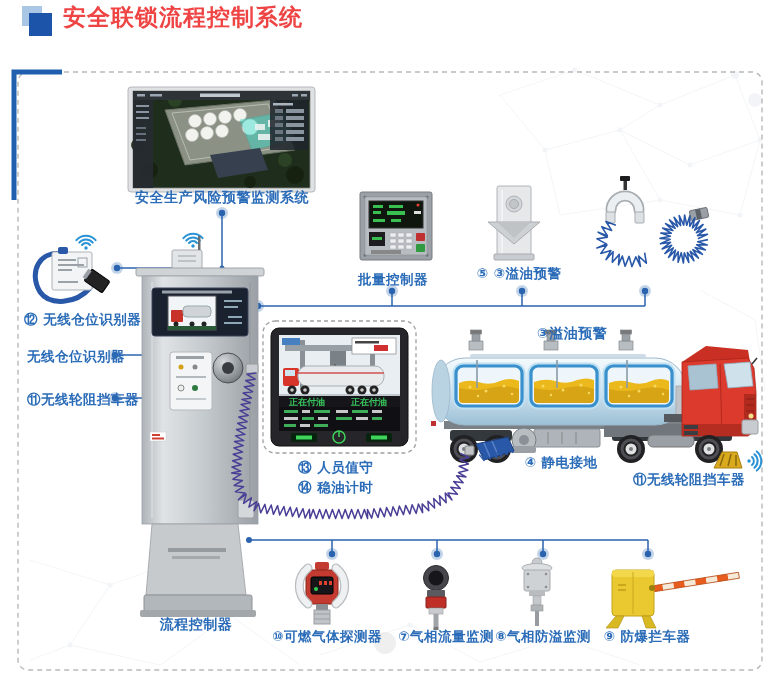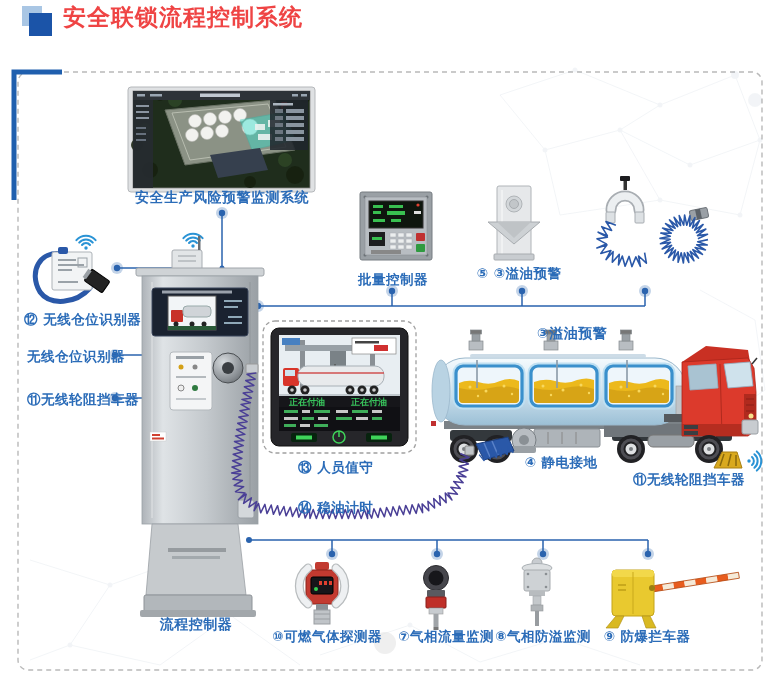--- a/index.html
+++ b/index.html
@@ -567,21 +567,21 @@
 <div class="lbl big c" style="left:222px;top:189px">安全生产风险预警监测系统</div>
 <div class="lbl c" style="left:393px;top:271px">批量控制器</div>
 <div class="lbl c" style="left:519px;top:265px">⑤ ③溢油预警</div>
 <div class="lbl" style="left:24px;top:311px">⑫ 无线仓位识别器</div>
 <div class="lbl" style="left:27px;top:348px">无线仓位识别器</div>
 <div class="lbl" style="left:27px;top:391px">⑪无线轮阻挡车器</div>
 <div class="lbl big c" style="left:572px;top:325px">③溢油预警</div>
 <div class="lbl c" style="left:561px;top:454px">④ 静电接地</div>
 <div class="lbl c" style="left:689px;top:471px">⑪无线轮阻挡车器</div>
 <div class="lbl" style="left:298px;top:459px">⑬ 人员值守</div>
-<div class="lbl" style="left:298px;top:499px">⑭ 稳油计时</div>
+<div class="lbl" style="left:298px;top:479px">⑭ 稳油计时</div>
 <div class="lbl big c" style="left:196px;top:616px">流程控制器</div>
 <div class="lbl c" style="left:327px;top:628px">⑩可燃气体探测器</div>
 <div class="lbl c" style="left:446px;top:628px">⑦气相流量监测</div>
 <div class="lbl c" style="left:543px;top:628px">⑧气相防溢监测</div>
 <div class="lbl c" style="left:647px;top:628px">⑨ 防爆拦车器</div>
 
 <div class="tstat" style="left:289px;top:396px">正在付油</div>
 <div class="tstat" style="left:351px;top:396px">正在付油</div>
 
 </div>

